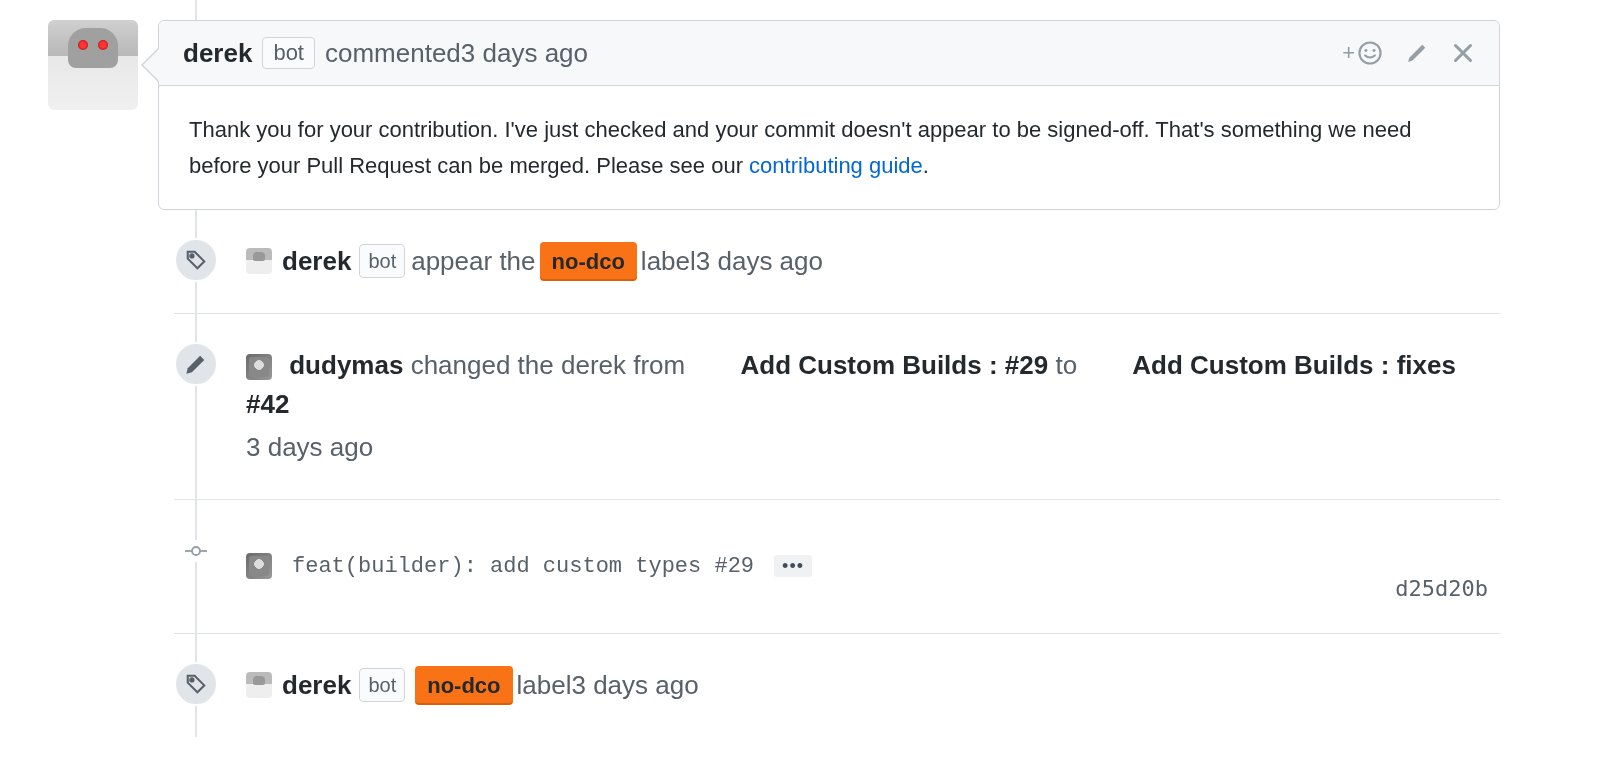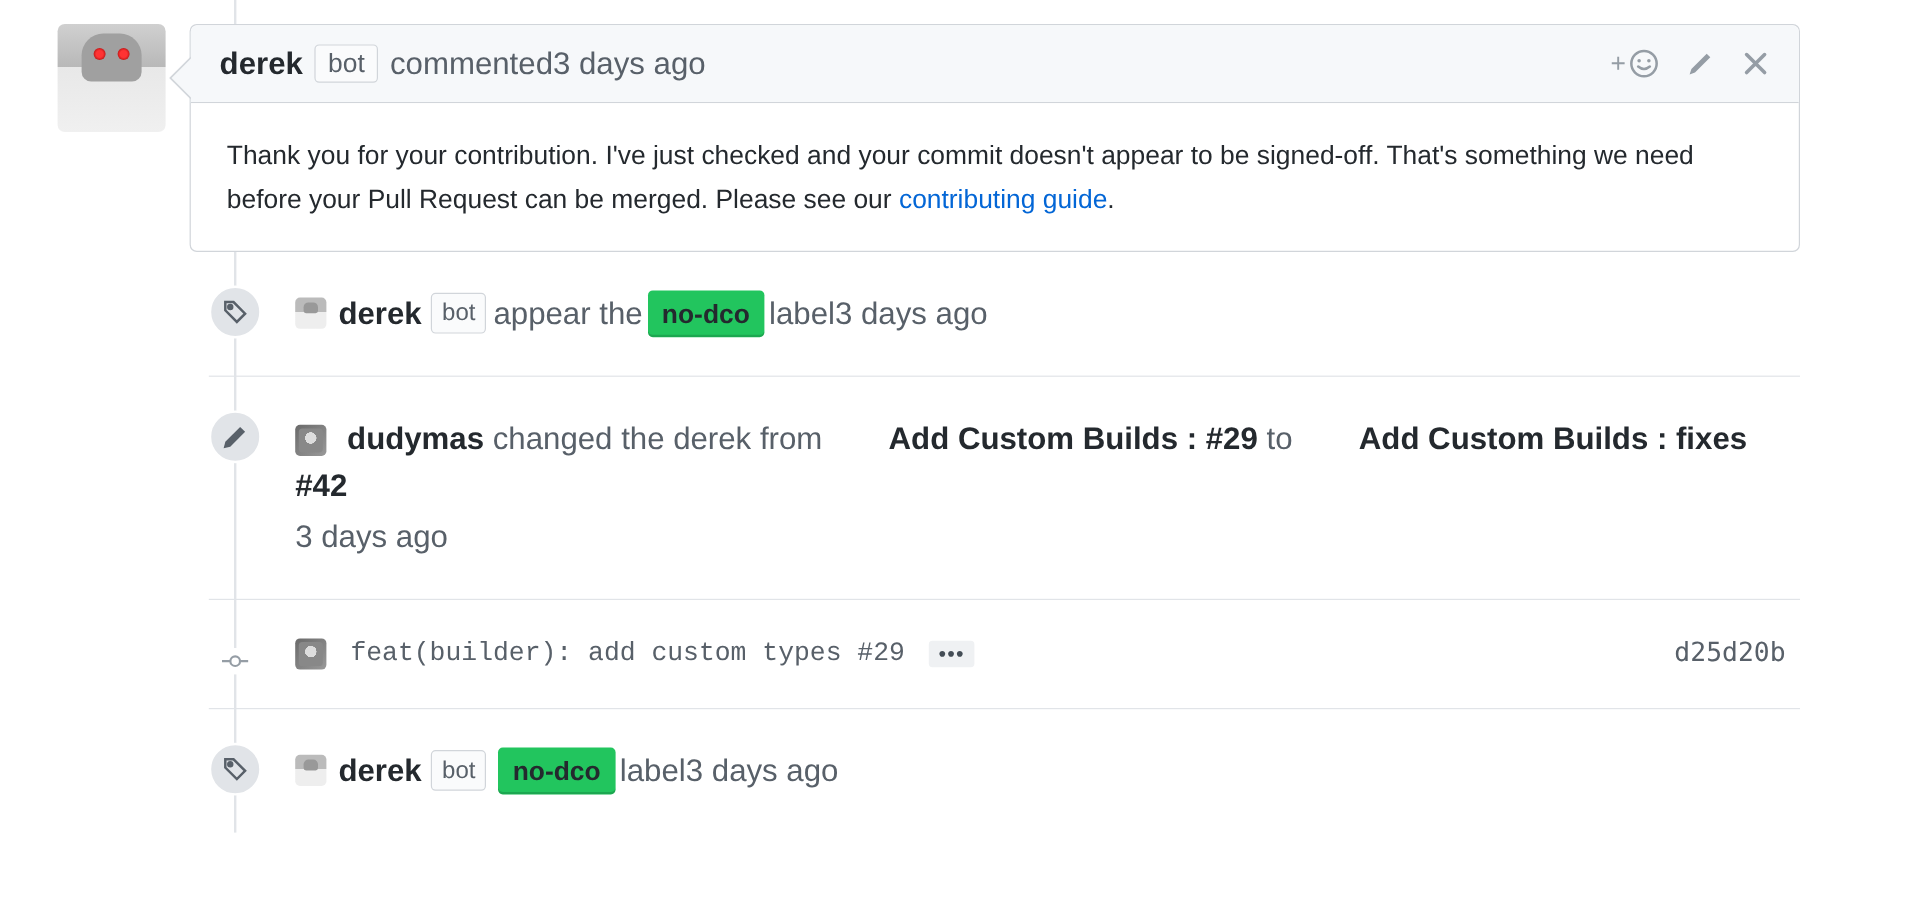--- a/index.html
+++ b/index.html
@@ -188,21 +188,21 @@
   .robot-sm {
     background: linear-gradient(180deg, #bbb 0%, #bbb 45%, #eee 45%, #eee 100%);
     position: relative;
   }
   .robot-sm::after{content:"";position:absolute;top:4px;left:7px;width:12px;height:9px;background:#999;border-radius:4px 4px 2px 2px;}
   .user-sm { background: linear-gradient(135deg,#6a6a6a,#999); position:relative;}
   .user-sm::after{content:"";position:absolute;inset:3px;background:radial-gradient(circle at 50% 40%, #ddd 30%, #888 31%);border-radius:3px;}
 
   .label-pill {
     display: inline-block;
-    background: #22c55e;
+    background: #f97316;
     color: #24292e;
     font-weight: 600;
     font-size: 22px;
     padding: 3px 12px;
     border-radius: 4px;
     box-shadow: inset 0 -2px 0 rgba(0,0,0,0.15);
     margin: 0 4px;
   }
   .bot-badge-sm {
     display: inline-block;
@@ -237,20 +237,21 @@
     align-items: center;
     margin-left: 10px;
     letter-spacing: 1px;
   }
   .sha {
     margin-left: auto;
     font-family: SFMono-Regular, Consolas, monospace;
     color: #586069;
     font-size: 22px;
     padding-right: 12px;
+    margin-top: 44px;
   }
   .sub-time { margin-top: 4px; font-size: 26px; color: #586069; padding-left: 36px;}
 
   svg { display: block; }
 </style>
 </head>
 <body>
 
 <div class="timeline">
   <div class="vertical-line"></div>

